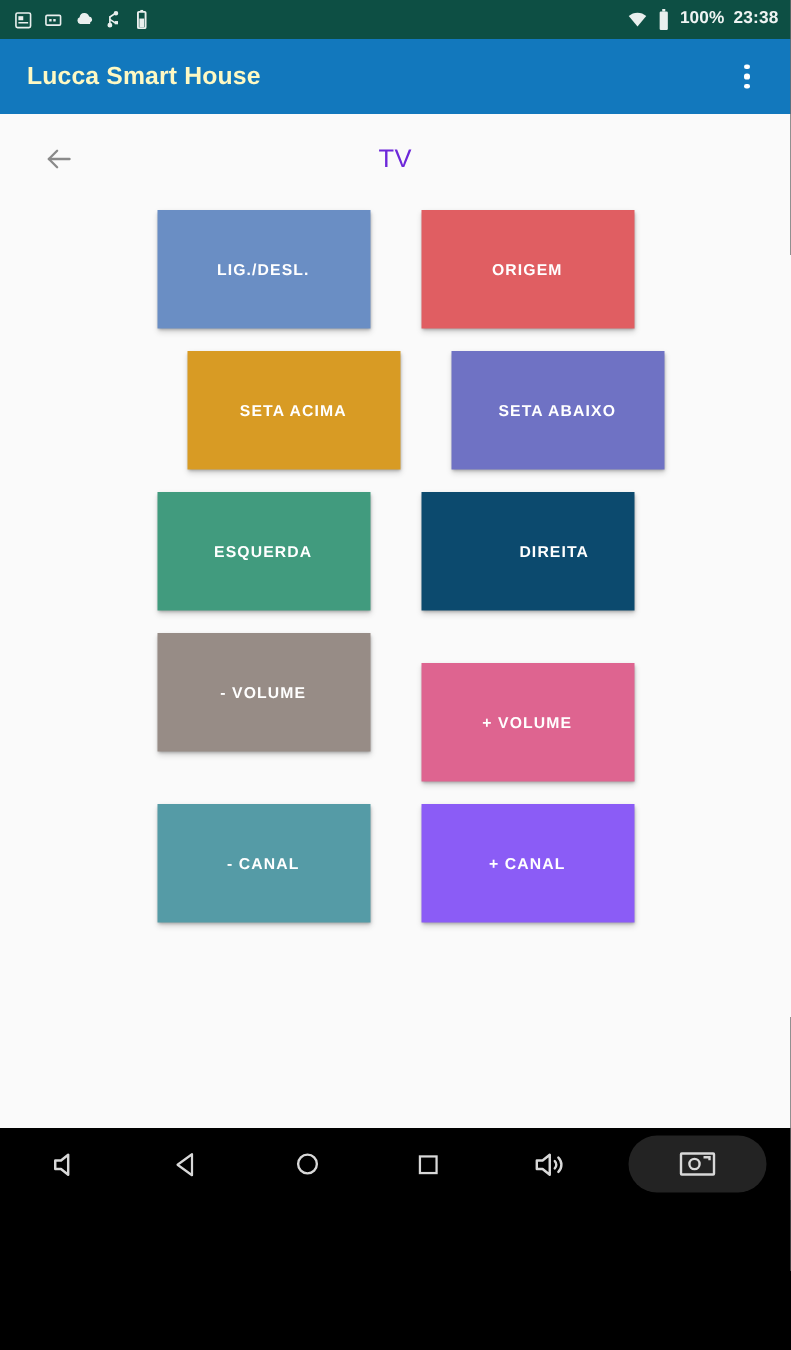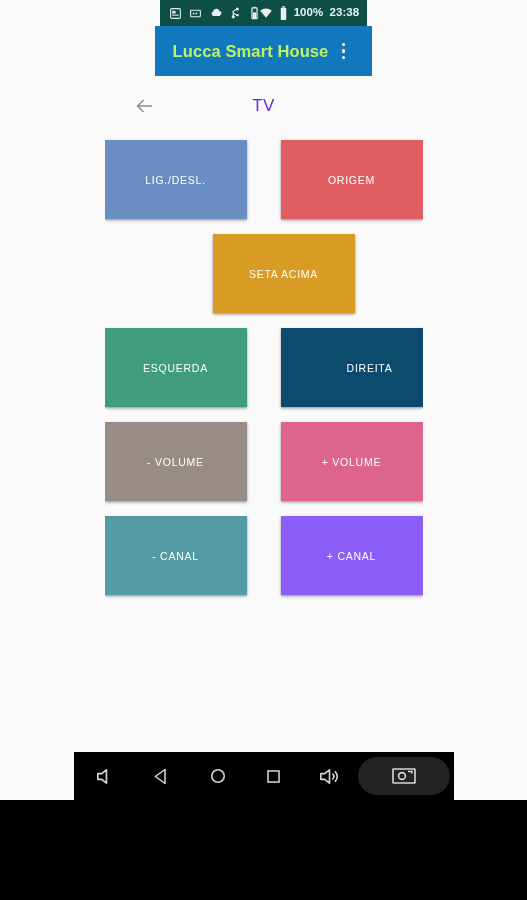--- a/index.html
+++ b/index.html
@@ -12,21 +12,20 @@
     font-family: "Liberation Sans", sans-serif;
   }
 
   #screen {
     position: relative;
     width: 527px;
     height: 800px;
     background: #fafafa;
     display: flex;
     flex-direction: column;
-    align-items: center;
   }
 
   
   .status-bar {
     height: 26px;
     background: #0d4f44;
     display: flex;
     align-items: center;
     justify-content: space-between;
     padding: 0 8px 0 9px;
@@ -56,21 +55,21 @@
   .app-bar {
     height: 50px;
     flex: 0 0 50px;
     background: #1278bd;
     display: flex;
     align-items: center;
     justify-content: space-between;
     padding: 0 14px 0 18px;
   }
   .app-title {
-    color: #bef264;
+    color: #fef9c3;
     font-size: 16.5px;
     font-weight: bold;
     letter-spacing: 0.1px;
   }
   .overflow-btn {
     width: 30px;
     height: 36px;
     display: flex;
     flex-direction: column;
     align-items: center;
@@ -134,21 +133,21 @@
   }
   .remote-btn {
     width: 142px;
     height: 79px;
     border: none;
     display: flex;
     align-items: center;
     justify-content: center;
     color: #ffffff;
     font-size: 10.5px;
-    font-weight: normal;
+    font-weight: bold;
     letter-spacing: 0.75px;
     cursor: pointer;
     box-shadow: 0 1px 2px rgba(0,0,0,0.28), 0 2px 4px rgba(0,0,0,0.16);
     text-align: center;
     font-family: "Liberation Sans", sans-serif;
     user-select: none;
   }
 
   
   .nav-bar {
@@ -258,28 +257,29 @@
       <div class="page-title">TV</div>
     </div>
 
     <div class="button-grid">
       <div class="btn-row">
         <button class="remote-btn" style="background-color: rgb(106, 142, 196);">LIG./DESL.</button>
         <button class="remote-btn" style="background-color: rgb(224, 94, 98);">ORIGEM</button>
       </div>
       <div class="btn-row">
         <button class="remote-btn" style="background-color: rgb(216, 155, 36); margin-left: 40px;">SETA ACIMA</button>
+        <button class="remote-btn" style="background-color: rgb(111, 114, 196);">SETA ABAIXO</button>
       </div>
       <div class="btn-row">
         <button class="remote-btn" style="background-color: rgb(65, 155, 126);">ESQUERDA</button>
         <button class="remote-btn" style="background-color: #0c4a6e; padding-left: 36px;">DIREITA</button>
       </div>
       <div class="btn-row">
         <button class="remote-btn" style="background-color: rgb(151, 140, 134);">- VOLUME</button>
-        <button class="remote-btn" style="background-color: rgb(222, 100, 144);">+ VOLUME</button>
+        <button class="remote-btn" style="background-color: rgb(222, 100, 144); margin-top: 20px;">+ VOLUME</button>
       </div>
       <div class="btn-row">
         <button class="remote-btn" style="background-color: rgb(85, 155, 166);">- CANAL</button>
         <button class="remote-btn" style="background-color: #8b5cf6;">+ CANAL</button>
       </div>
     </div>
 
   </div>
 
   <div class="nav-bar" style="background-color: rgb(0, 0, 0);">

